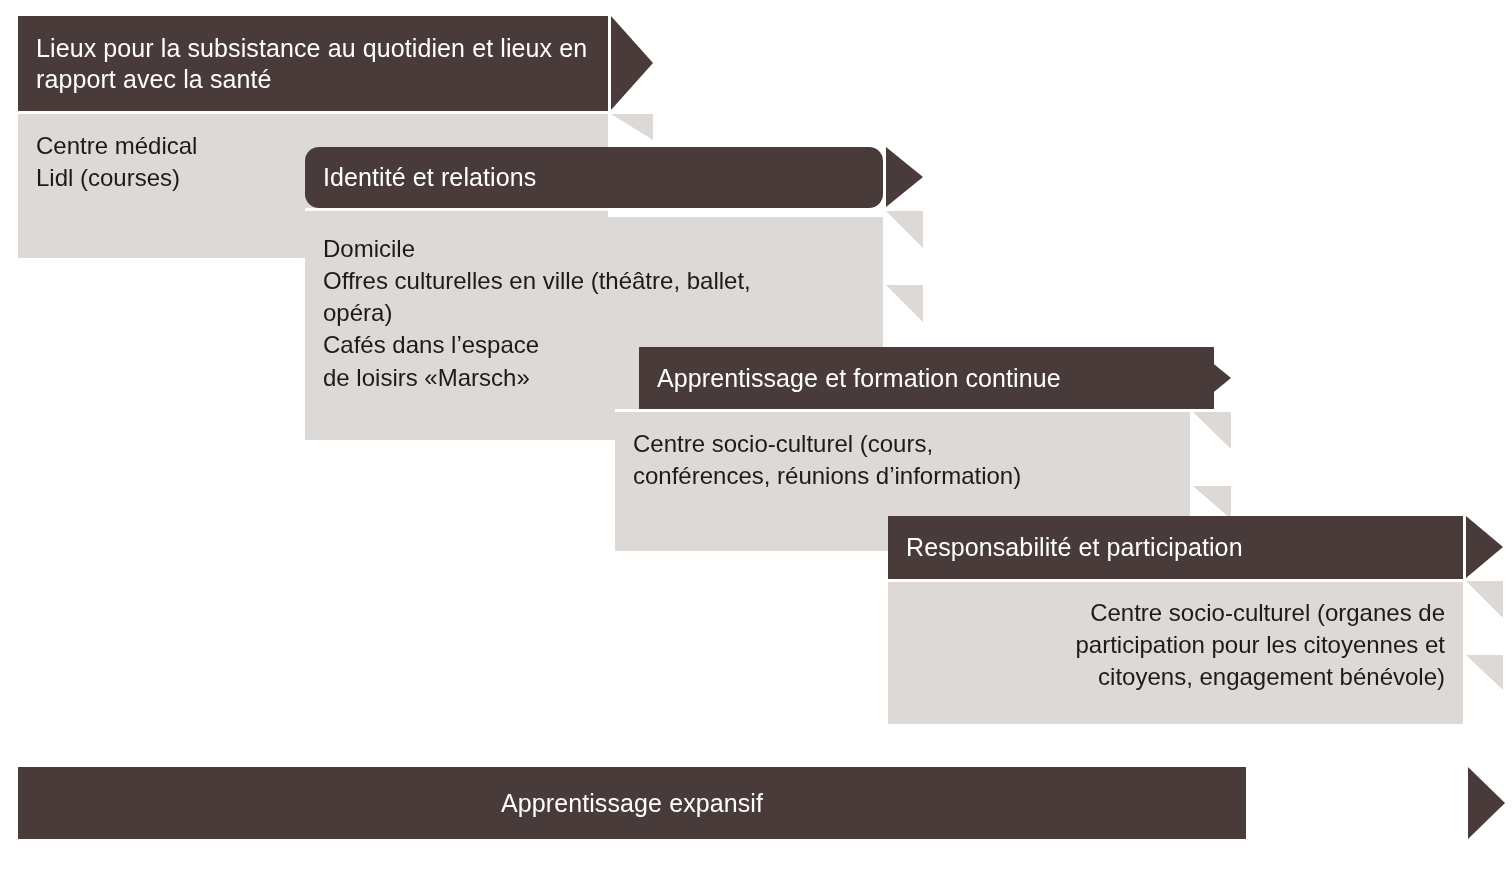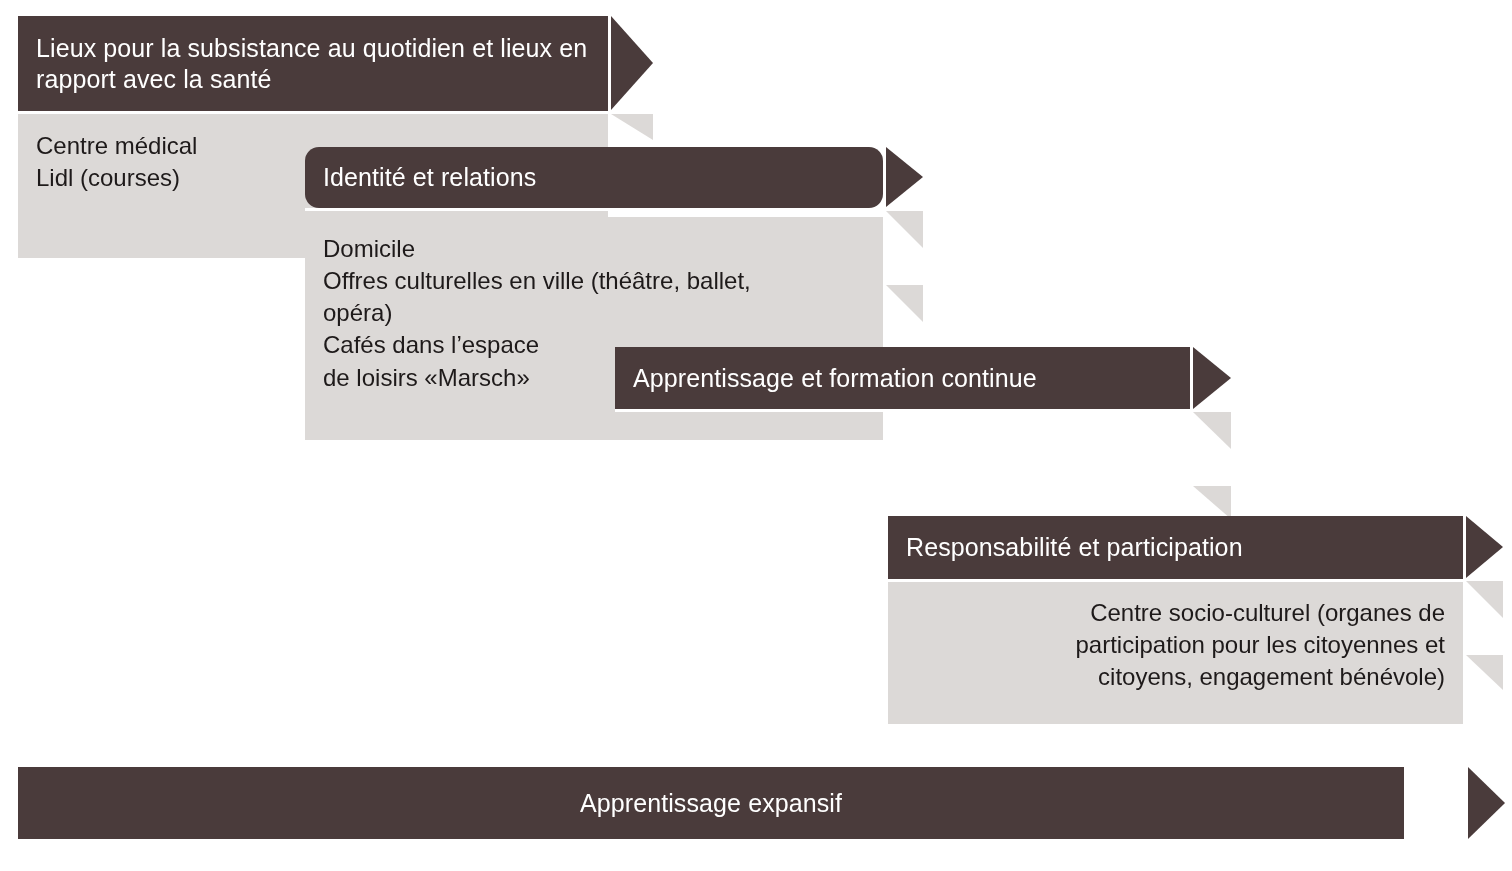--- a/index.html
+++ b/index.html
@@ -167,30 +167,34 @@
     </div>
     <div class="header-arrow" style="left:581px; top:0px;
                 border-top:30.5px solid transparent;
                 border-bottom:30.5px solid transparent;
                 border-left:37px solid #4a3b3b;"></div>
     <div class="sep" style="top:61px; width:578px;"></div>
   </div>
 
   <div class="card" style="left:615px; top:347px; width:575px; height:204px;">
 
+    <div class="card-body" style="top:65px; width:575px; height:139px;">
+      <div class="card-body-text">Centre socio-culturel (cours,
+conférences, réunions d’information)</div>
+    </div>
     <div class="body-arrow" style="left:578px; top:65px;
                 border-top:37px solid #dcd9d7;
                 border-bottom:37px solid transparent;
                 border-left:38px solid transparent;"></div>
     <div class="body-arrow" style="left:578px; top:139px;
                 border-top:33px solid #dcd9d7;
                 border-bottom:33px solid transparent;
                 border-left:38px solid transparent;"></div>
 
-    <div class="card-header" style="width:575px; height:62px;">
+    <div class="card-header" style="width:575px; height:62px;margin-left:24px;">
       <div class="card-header-text">Apprentissage et formation continue</div>
     </div>
     <div class="header-arrow" style="left:578px; top:0px;
                 border-top:31px solid transparent;
                 border-bottom:31px solid transparent;
                 border-left:38px solid #4a3b3b;"></div>
     <div class="sep" style="top:62px; width:575px;"></div>
   </div>
 
   <div class="card" style="left:888px; top:516px; width:575px; height:208px;">
@@ -213,21 +217,21 @@
       <div class="card-header-text">Responsabilité et participation</div>
     </div>
     <div class="header-arrow" style="left:578px; top:0px;
                 border-top:31.5px solid transparent;
                 border-bottom:31.5px solid transparent;
                 border-left:37px solid #4a3b3b;"></div>
     <div class="sep" style="top:63px; width:575px;"></div>
   </div>
 
   <div id="bottom-banner" style="left:18px; top:767px; width:1487px; height:72px;">
-    <div class="banner-body" style="width:1386px; height:72px;">
+    <div class="banner-body" style="width:1228px; height:72px;">
       <span class="banner-label">Apprentissage expansif</span>
     </div>
     <div class="banner-notch" style="left:1447px; top:0; height:72px;"></div>
     <div class="banner-arrow" style="left:1450px; top:0px;
                 border-top:36px solid transparent;
                 border-bottom:36px solid transparent;
                 border-left:37px solid #4a3b3b;"></div>
   </div>
 
 </div>

